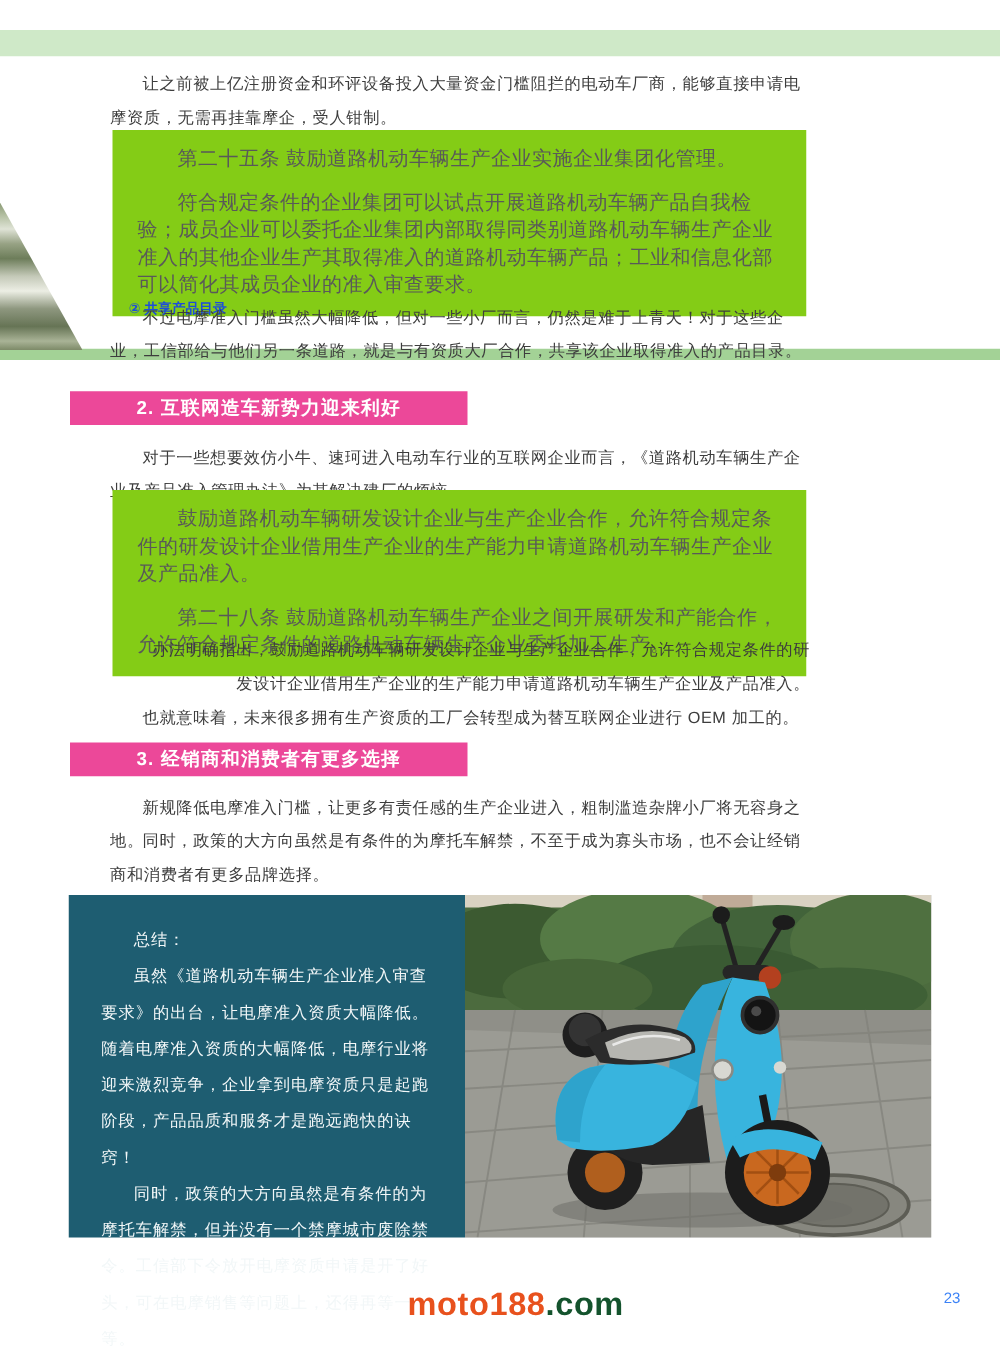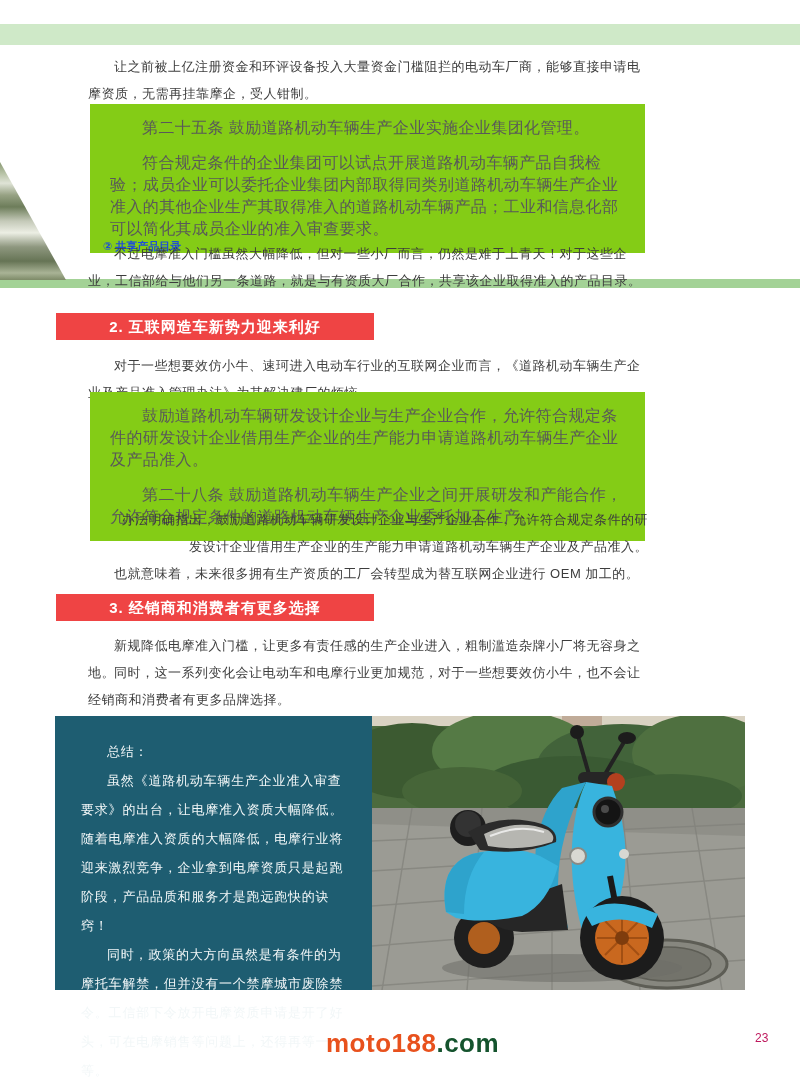--- a/index.html
+++ b/index.html
@@ -29,38 +29,38 @@
     left:90px;width:515px;background:#84cc16;color:#595959;
     font-size:16px;line-height:22px;letter-spacing:.4px;
     padding:13px 20px;z-index:3;
   }
   .quote p{margin:0;text-indent:2em;}
   .quote p + p{margin-top:13px;}
   .subhead{
     left:103px;width:400px;color:#1d4ed8;font-weight:bold;font-size:11px;z-index:3;margin-top:24px;
   }
   .sec-header{
-    left:56px;width:318px;height:27px;background:#ef4444;color:#ffffff;
+    left:56px;width:318px;height:27px;background:#ec4899;color:#ffffff;
     font-weight:bold;font-size:15px;line-height:27px;text-align:center;
     letter-spacing:1px;z-index:3;
   }
   
   .summary{
     left:55px;top:716px;width:317px;height:274px;background:#1e5d71;
     color:#f2f7f8;box-sizing:border-box;padding:21px 26px;
     font-size:13px;line-height:29px;letter-spacing:.8px;z-index:3;
   }
   .summary p{margin:0;text-indent:2em;}
   
   .photo{left:372px;top:716px;width:373px;height:274px;overflow:hidden;z-index:3;background:#9b9b95;}
   
   .footer-brand{left:326px;top:1028px;font-size:26px;font-weight:bold;letter-spacing:.5px;z-index:3;}
   .footer-brand .b1{color:#e8511d;}
   .footer-brand .b2{color:#14532d;}
-  .page-num{left:755px;top:1031px;font-size:12px;color:#be185d;z-index:3;}
+  .page-num{left:755px;top:1031px;font-size:12px;color:#3b82f6;z-index:3;}
 </style>
 </head>
 <body>
 
 <div class="abs bar-top"></div>
 <div class="abs bar-mid"></div>
 <div class="abs tri"></div>
 
 <div class="abs para" style="top:53px;">让之前被上亿注册资金和环评设备投入大量资金门槛阻拦的电动车厂商，能够直接申请电摩资质，无需再挂靠摩企，受人钳制。</div>
 
@@ -81,21 +81,21 @@
   <p>鼓励道路机动车辆研发设计企业与生产企业合作，允许符合规定条件的研发设计企业借用生产企业的生产能力申请道路机动车辆生产企业及产品准入。</p>
   <p>第二十八条 鼓励道路机动车辆生产企业之间开展研发和产能合作，允许符合规定条件的道路机动车辆生产企业委托加工生产。</p>
 </div>
 
 <div class="abs para" style="top:506px;text-align:right;">办法明确指出，鼓励道路机动车辆研发设计企业与生产企业合作，允许符合规定条件的研发设计企业借用生产企业的生产能力申请道路机动车辆生产企业及产品准入。</div>
 <div class="abs para" style="top:560px;">也就意味着，未来很多拥有生产资质的工厂会转型成为替互联网企业进行 OEM 加工的。</div>
 
 <div class="abs sec-header" style="top:594px;">3. 经销商和消费者有更多选择</div>
 
 <div class="abs para" style="top:632px;">新规降低电摩准入门槛，让更多有责任感的生产企业进入，粗制滥造杂牌小厂将无容身之地。</div>
-<div class="abs para" style="top:659px;">同时，这一系列变化会让电动车和电摩行业更加规范，对于一些想要效仿小牛，也不会让经销商和消费者有更多品牌选择。</div>
+<div class="abs para" style="top:659px;">同时，政策的大方向虽然是有条件的为摩托车解禁，不至于成为寡头市场，也不会让经销商和消费者有更多品牌选择。</div>
 
 <div class="abs summary">
   <p>总结：</p>
   <p>虽然《道路机动车辆生产企业准入审查要求》的出台，让电摩准入资质大幅降低。随着电摩准入资质的大幅降低，电摩行业将迎来激烈竞争，企业拿到电摩资质只是起跑阶段，产品品质和服务才是跑远跑快的诀窍！</p>
   <p>同时，政策的大方向虽然是有条件的为摩托车解禁，但并没有一个禁摩城市废除禁令。工信部下令放开电摩资质申请是开了好头，可在电摩销售等问题上，还得再等一等。</p>
 </div>
 
 <div class="abs photo">
   <svg width="373" height="274" viewBox="0 0 373 274">
 

